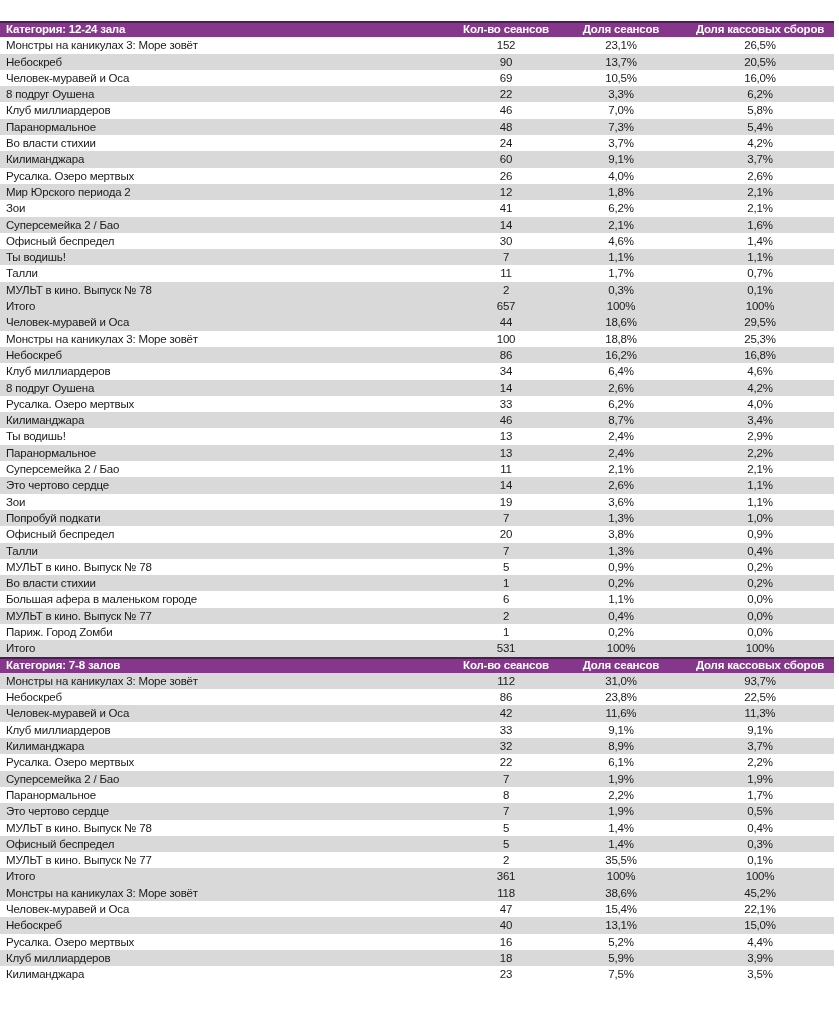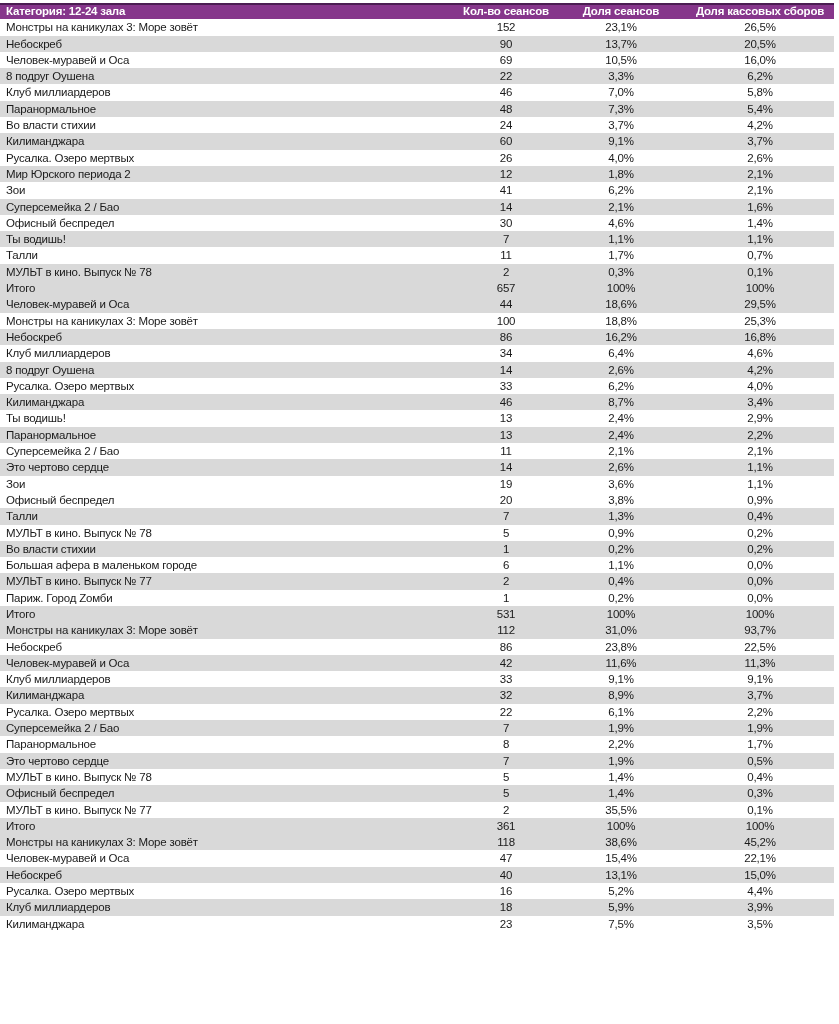--- a/index.html
+++ b/index.html
@@ -7,21 +7,21 @@
   body {
     width: 839px; height: 1024px;
     background: #ffffff;
     font-family: "Liberation Sans", sans-serif;
     overflow: hidden;
   }
   table {
     border-collapse: collapse;
     table-layout: fixed;
     width: 834px;
-    margin-top: 3px;
+    margin-top: 21px;
   }
   td {
     height: 16.3px;
     padding: 0;
     font-size: 11.5px;
     line-height: 16.3px;
     color: #1a1a1a;
     white-space: nowrap;
     overflow: hidden;
     letter-spacing: -0.2px;
@@ -217,20 +217,26 @@
         <td class="c-num">14</td>
         <td class="c-share">2,6%</td>
         <td class="c-box">1,1%</td>
       </tr>
       <tr>
         <td class="c-title">Зои</td>
         <td class="c-num">19</td>
         <td class="c-share">3,6%</td>
         <td class="c-box">1,1%</td>
       </tr>
+      <tr class="stripe">
+        <td class="c-title">Попробуй подкати</td>
+        <td class="c-num">7</td>
+        <td class="c-share">1,3%</td>
+        <td class="c-box">1,0%</td>
+      </tr>
       <tr>
         <td class="c-title">Офисный беспредел</td>
         <td class="c-num">20</td>
         <td class="c-share">3,8%</td>
         <td class="c-box">0,9%</td>
       </tr>
       <tr class="stripe">
         <td class="c-title">Талли</td>
         <td class="c-num">7</td>
         <td class="c-share">1,3%</td>
@@ -265,20 +271,26 @@
         <td class="c-num">1</td>
         <td class="c-share">0,2%</td>
         <td class="c-box">0,0%</td>
       </tr>
       <tr class="stripe total">
         <td class="c-title">Итого</td>
         <td class="c-num">531</td>
         <td class="c-share">100%</td>
         <td class="c-box">100%</td>
       </tr>
+      <tr class="hdr">
+        <td class="c-title">Категория: 7-8 залов</td>
+        <td class="c-num">Кол-во сеансов</td>
+        <td class="c-share">Доля сеансов</td>
+        <td class="c-box">Доля кассовых сборов</td>
+      </tr>
       <tr class="stripe">
         <td class="c-title">Монстры на каникулах 3: Море зовёт</td>
         <td class="c-num">112</td>
         <td class="c-share">31,0%</td>
         <td class="c-box">93,7%</td>
       </tr>
       <tr>
         <td class="c-title">Небоскреб</td>
         <td class="c-num">86</td>
         <td class="c-share">23,8%</td>

